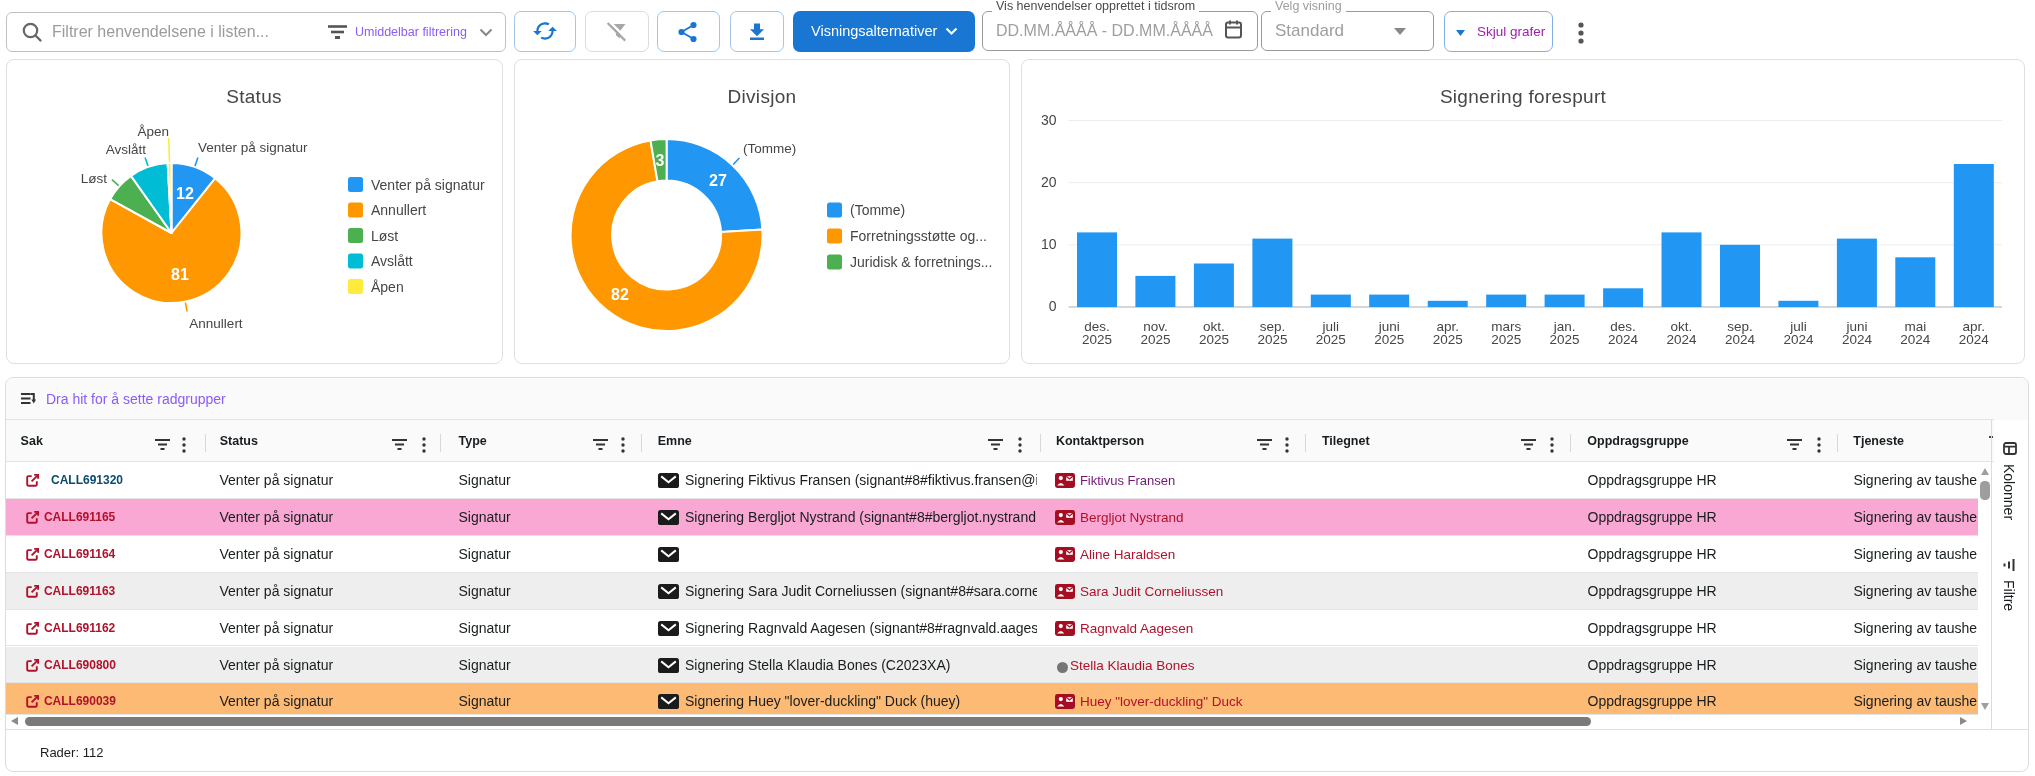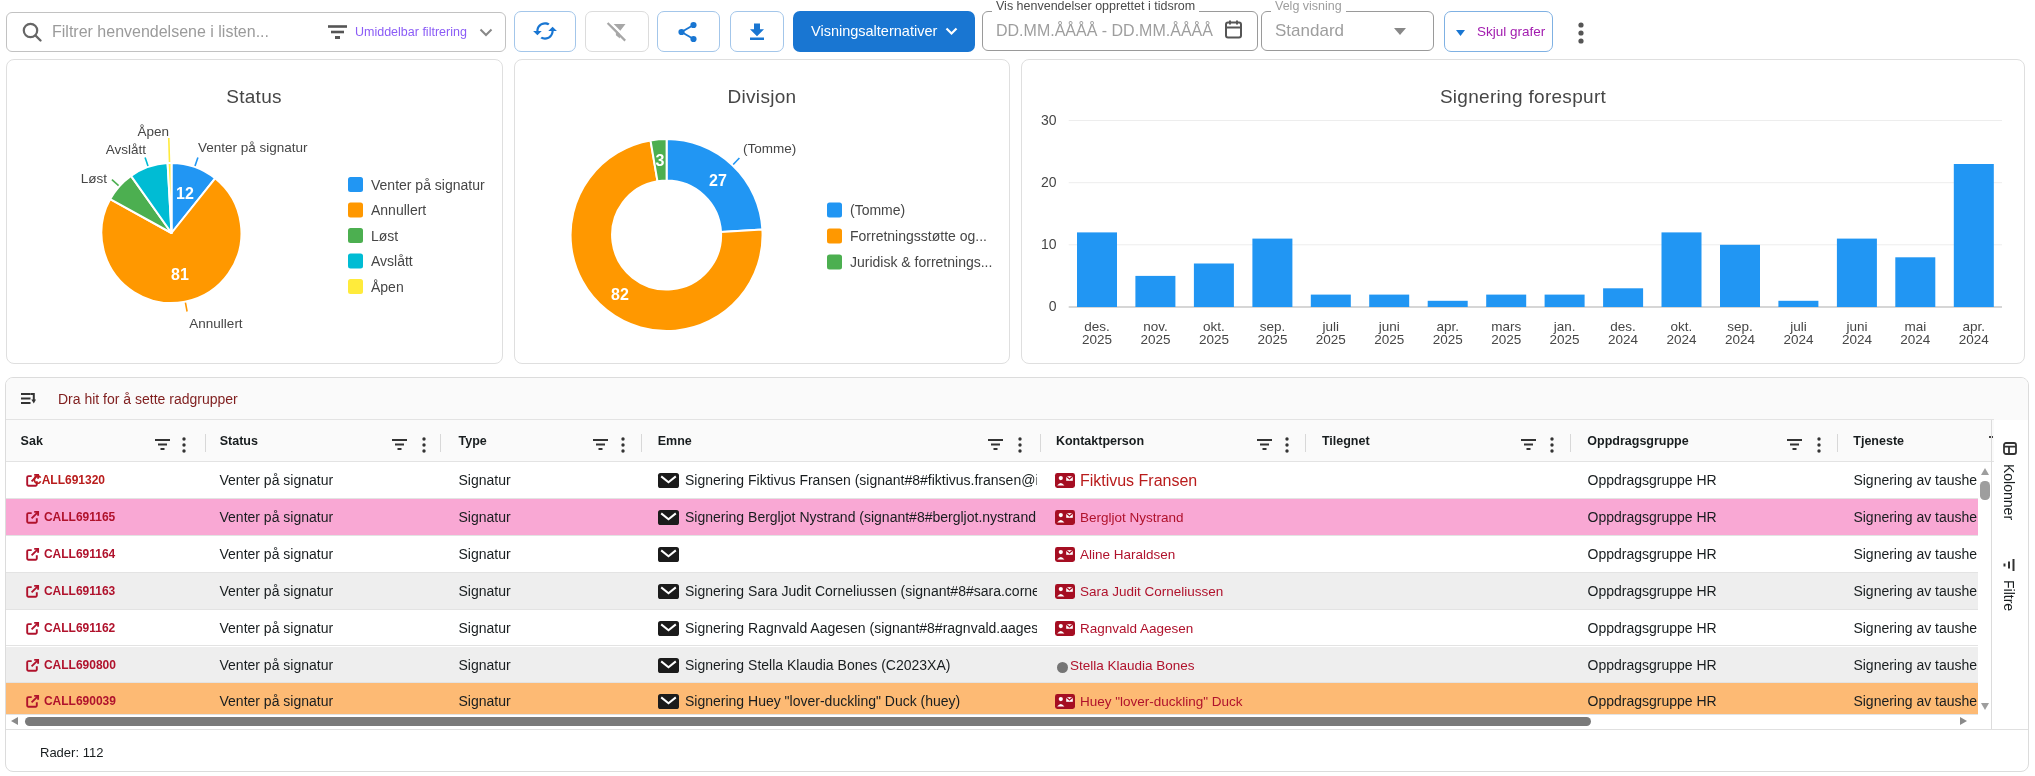--- a/index.html
+++ b/index.html
@@ -185,21 +185,21 @@
 <div class="a" style="left:5px;top:377px;width:2024px;height:395px;border:1px solid #dcdcdc;border-radius:8px;background:#fff;overflow:hidden">
 <div class="a" style="left:0;top:0;width:2024px;height:42px;background:#fafafa"></div>
     <div class="a" style="left:0;top:41px;width:1988px;height:1px;background:#e3e3e3;z-index:3"></div>
 <svg style="left:15px;top:15px" width="15" height="12" viewBox="0 0 15 12">
 <line x1="0" y1="1" x2="9.5" y2="1" stroke="#333" stroke-width="2"></line>
 <line x1="0" y1="5.5" x2="9.5" y2="5.5" stroke="#333" stroke-width="2"></line>
 <line x1="0" y1="10" x2="9.5" y2="10" stroke="#333" stroke-width="2"></line>
 <polyline points="9.5,1 12.8,1 12.8,7" fill="none" stroke="#333" stroke-width="2"></polyline>
 <polygon points="10.3,6.5 15,6.5 12.8,10.5" fill="#333"></polygon>
     </svg>
-<div class="a" style="left:52px;top:0;height:42px;line-height:42px;font-size:14px;color:#7f1d1d">Dra hit for å sette radgrupper</div>
+<div class="a" style="left:40px;top:0;height:42px;line-height:42px;font-size:14px;color:#8b5cf6">Dra hit for å sette radgrupper</div>
 <div class="a" style="left:0;top:42px;width:1988px;height:42px;background:#fafafa;border-bottom:1px solid #e3e3e3"></div>
 <div class="a" style="left:14.6px;top:42px;height:42px;line-height:42px;font-size:12.5px;font-weight:bold;color:#181d1f">Sak</div>
 <svg style="left:149.0px;top:61.0px" width="15" height="11" viewBox="0 0 15 11">
       <line x1="0" y1="1" x2="15" y2="1" stroke="#333" stroke-width="1.8"></line>
       <line x1="3" y1="5.5" x2="12" y2="5.5" stroke="#333" stroke-width="1.8"></line>
       <line x1="5.5" y1="10" x2="9.5" y2="10" stroke="#333" stroke-width="1.8"></line>
     </svg>
 <svg style="left:176.0px;top:58.5px" width="4" height="16" viewBox="0 0 4 16" fill="#333">
       <circle cx="2" cy="2" r="1.7"></circle>
       <circle cx="2" cy="8" r="1.7"></circle>
@@ -279,36 +279,36 @@
     </svg>
 <div class="a" style="left:1830.9px;top:56px;width:1px;height:18px;background:#d8d8d8"></div>
 <div class="a" style="left:1847.3px;top:42px;height:42px;line-height:42px;font-size:12.5px;font-weight:bold;color:#181d1f">Tjeneste</div>
 <div class="a" style="left:1982.5px;top:58px;width:4px;height:2px;background:#444"></div>
 <div class="a" style="left:0;top:84.0px;width:1972px;height:36.9px;background:#ffffff;border-bottom:1px solid #e3e3e3;overflow:hidden">
 <svg style="left:20px;top:12px" width="13" height="13" viewBox="0 0 13 13">
         <path d="M10.8 7.2v3.3a1.2 1.2 0 0 1-1.2 1.2H2.4a1.2 1.2 0 0 1-1.2-1.2V3.3a1.2 1.2 0 0 1 1.2-1.2h3.3" fill="none" stroke="#b0122c" stroke-width="1.9"></path>
         <line x1="5.6" y1="7.4" x2="11.7" y2="1.3" stroke="#b0122c" stroke-width="1.9"></line>
         <polyline points="8.2,0.9 12.1,0.9 12.1,4.8" fill="none" stroke="#b0122c" stroke-width="1.9"></polyline>
       </svg>
-<div class="a" style="left:27px;top:0;height:37px;line-height:37px;font-size:12px;font-weight:bold;color:#b91c1c">CALL691320</div>
+<div class="a" style="left:45px;top:0;height:37px;line-height:37px;font-size:12px;font-weight:bold;color:#0c4a6e">CALL691320</div>
 <div class="a" style="left:213.5px;top:0;height:37px;line-height:37px;font-size:14px;color:#181d1f">Venter på signatur</div>
 <div class="a" style="left:452.5px;top:0;height:37px;line-height:37px;font-size:14px;color:#181d1f">Signatur</div>
 <svg style="left:652px;top:11px" width="21" height="15" viewBox="0 0 21 15">
         <rect x="0" y="0" width="21" height="15" rx="2.6" fill="#1b1b1b"></rect>
         <polyline points="3.2,3.4 10.5,9.2 17.8,3.4" fill="none" stroke="#fff" stroke-width="2"></polyline>
       </svg>
 <div class="a" style="left:679px;top:0;width:352px;height:37px;line-height:37px;font-size:14px;color:#181d1f;white-space:nowrap;overflow:hidden">Signering Fiktivus Fransen (signant#8#fiktivus.fransen@identity.pureservice.com)</div>
 <svg style="left:1049px;top:11px" width="20" height="15" viewBox="0 0 20 15">
         <rect x="0" y="0" width="20" height="15" rx="2.4" fill="#a50e22"></rect>
         <circle cx="5.8" cy="5.1" r="2.1" fill="#fff"></circle>
         <path d="M2.2 12.6 q3.6 -5 7.2 0 Z" fill="#fff"></path>
         <rect x="11.2" y="3.2" width="6.6" height="4.6" fill="#fff"></rect>
         <polyline points="11.2,3.2 14.5,5.9 17.8,3.2" fill="none" stroke="#a50e22" stroke-width="1.2"></polyline>
       </svg>
-<div class="a" style="left:1073.9px;top:0;height:37px;line-height:37px;font-size:16px;color:#b91c1c">Fiktivus Fransen</div>
+<div class="a" style="left:1073.9px;top:0;height:37px;line-height:37px;font-size:13px;color:#701a75">Fiktivus Fransen</div>
 <div class="a" style="left:1581.5px;top:0;height:37px;line-height:37px;font-size:14px;color:#181d1f">Oppdragsgruppe HR</div>
 <div class="a" style="left:1847.4px;top:0;width:124px;height:37px;line-height:37px;font-size:14px;color:#181d1f;white-space:nowrap;overflow:hidden">Signering av taushetserklæring</div>
 </div>
 <div class="a" style="left:0;top:120.9px;width:1972px;height:36.9px;background:#f9a8d4;border-bottom:1px solid #e3e3e3;overflow:hidden">
 <svg style="left:20px;top:12px" width="13" height="13" viewBox="0 0 13 13">
         <path d="M10.8 7.2v3.3a1.2 1.2 0 0 1-1.2 1.2H2.4a1.2 1.2 0 0 1-1.2-1.2V3.3a1.2 1.2 0 0 1 1.2-1.2h3.3" fill="none" stroke="#b0122c" stroke-width="1.9"></path>
         <line x1="5.6" y1="7.4" x2="11.7" y2="1.3" stroke="#b0122c" stroke-width="1.9"></line>
         <polyline points="8.2,0.9 12.1,0.9 12.1,4.8" fill="none" stroke="#b0122c" stroke-width="1.9"></polyline>
       </svg>
 <div class="a" style="left:37.9px;top:0;height:37px;line-height:37px;font-size:12px;font-weight:bold;color:#b0122c">CALL691165</div>

